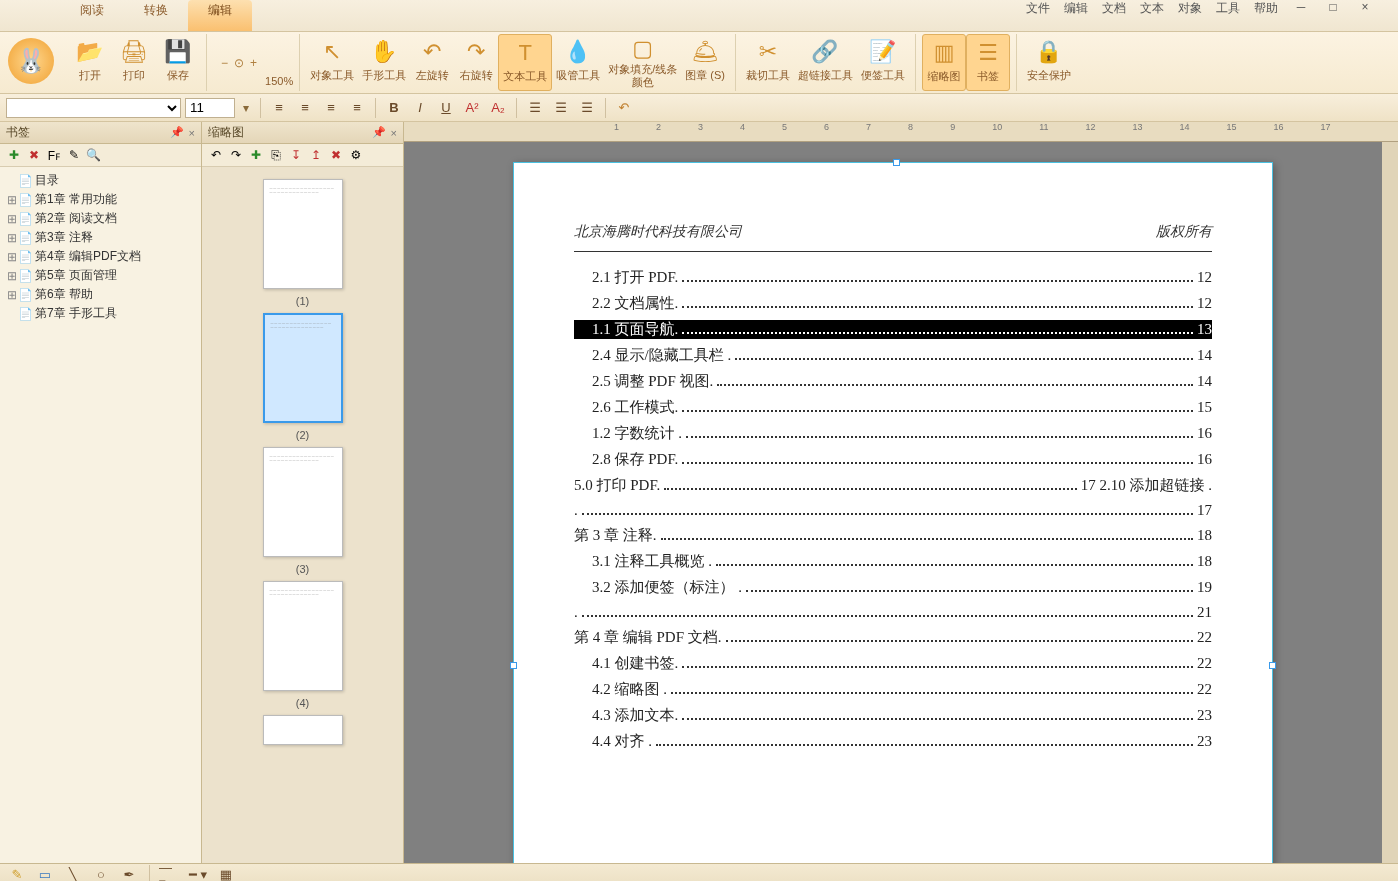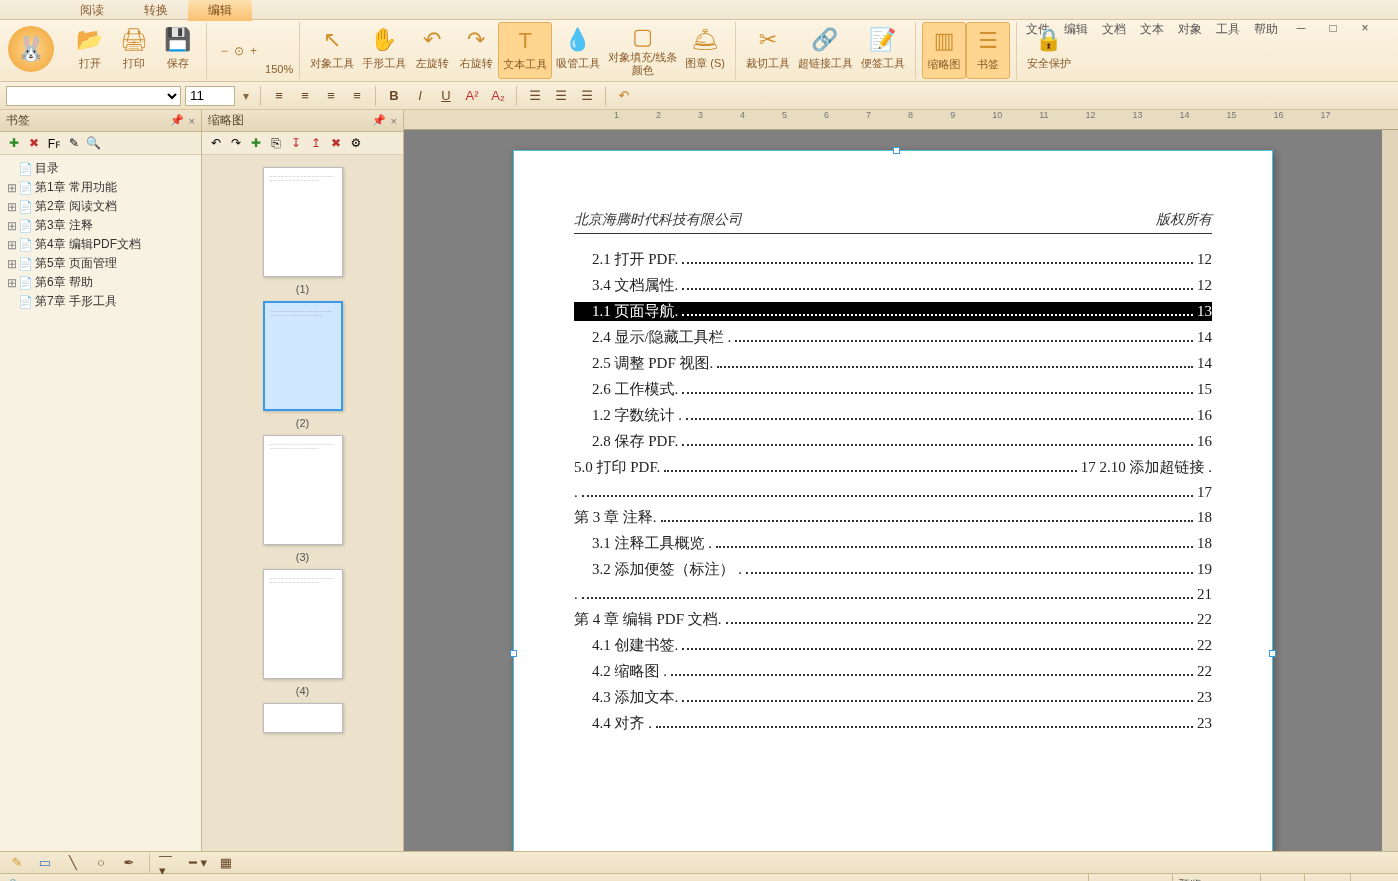--- a/index.html
+++ b/index.html
@@ -1,19 +1,19 @@
 <!DOCTYPE html>
 <html><head>
 <meta charset="utf-8">
 <style>
 * { box-sizing: border-box; margin: 0; padding: 0; }
 body { font-family: "Microsoft YaHei", SimSun, sans-serif; font-size: 12px; background: #f0e8d8; overflow: hidden; width: 1398px; height: 881px; }
 
 
-.top-row { display: flex; height: 20px; background: linear-gradient(#f7efdf,#f0e6d0); border-bottom: 1px solid #d4c4a0; flex-direction: column; }
+.top-row { display: flex; height: 32px; background: linear-gradient(#f7efdf,#f0e6d0); border-bottom: 1px solid #d4c4a0; }
 .tab-strip { display: flex; gap: 0; padding-left: 60px; }
 .tab { padding: 2px 20px; cursor: pointer; color: #8a5a2a; position: relative; }
 .tab.active { background: linear-gradient(#fde0b0,#fac070); border-radius: 4px 4px 0 0; color: #7a4a1a; font-weight: 500; }
 .menu-bar { margin-left: auto; display: flex; gap: 14px; padding-right: 24px; align-items: flex-start; }
 .menu-item { color: #555; cursor: pointer; font-size: 12px; }
 .window-btn { width: 18px; text-align: center; color: #555; cursor: pointer; }
 
 
 .ribbon { display: flex; height: 62px; background: linear-gradient(#fcf3e2,#f6ead0); border-bottom: 1px solid #d4c4a0; padding: 2px 4px; }
 .logo-badge { width: 46px; height: 46px; background: radial-gradient(#ffd890,#f0a030); border-radius: 50%; margin: 4px 8px 0 4px; display:flex; align-items:center; justify-content:center; font-size:24px; }
@@ -54,21 +54,21 @@
 .thumb.selected { border: 2px solid #3a9aea; background: #d0e8ff; }
 .thumb-lbl { font-size: 11px; color: #555; }
 .thumb-content { font-size: 3px; padding: 6px; color: #888; line-height: 1.4; }
 
 
 .viewer { flex: 1; display: flex; flex-direction: column; background: #808080; }
 .ruler { height: 20px; background: #e8dcc0; border-bottom: 1px solid #b0a080; font-size: 9px; color: #777; position: relative; overflow: hidden; }
 .ruler-marks { position: absolute; left: 210px; display: flex; gap: 37px; }
 .doc-scroll { flex: 1; overflow: auto; display: flex; justify-content: center; padding: 20px 0; position: relative; }
 .page { width: 760px; min-height: 1000px; background: #fff; box-shadow: 2px 2px 8px rgba(0,0,0,.3); padding: 60px 60px 40px; position: relative; border: 1px solid #4ac0e0; }
-.page-header { display: flex; justify-content: space-between; font-style: italic; font-family: SimSun; font-size: 14px; color: #333; border-bottom: 1px solid #333; padding-bottom: 4px; margin-bottom: 16px; }
+.page-header { display: flex; justify-content: space-between; font-style: italic; font-family: SimSun; font-size: 14px; color: #333; border-bottom: 1px solid #333; padding-bottom: 10px; margin-bottom: 16px; }
 .toc-line { display: flex; font-family: SimSun; font-size: 15px; color: #222; margin: 7px 0; align-items: baseline; }
 .toc-line.highlighted { background: #000; color: #fff; }
 .toc-indent { width: 18px; }
 .toc-text { white-space: nowrap; }
 .toc-dots { flex: 1; border-bottom: 2px dotted #333; margin: 0 4px 4px; }
 .toc-line.highlighted .toc-dots { border-bottom-color: #fff; }
 .toc-pg { white-space: nowrap; }
 .sel-handle { position: absolute; width: 7px; height: 7px; border: 1px solid #3a9aea; background: #fff; }
 .vscroll { width: 16px; background: #e0d4b8; }
 
@@ -354,21 +354,21 @@
           </div>
           <div id="toc">
               <div class="toc-line">
                 <span class="toc-indent"></span>
                 <span class="toc-text">2.1 打开 PDF.</span>
                 <span class="toc-dots"></span>
                 <span class="toc-pg"> 12</span>
               </div>
               <div class="toc-line">
                 <span class="toc-indent"></span>
-                <span class="toc-text">3.4 文档属性.</span>
+                <span class="toc-text">2.2 文档属性.</span>
                 <span class="toc-dots"></span>
                 <span class="toc-pg"> 12</span>
               </div>
               <div class="toc-line highlighted">
                 <span class="toc-indent"></span>
                 <span class="toc-text">1.1 页面导航.</span>
                 <span class="toc-dots"></span>
                 <span class="toc-pg"> 13</span>
               </div>
               <div class="toc-line">

